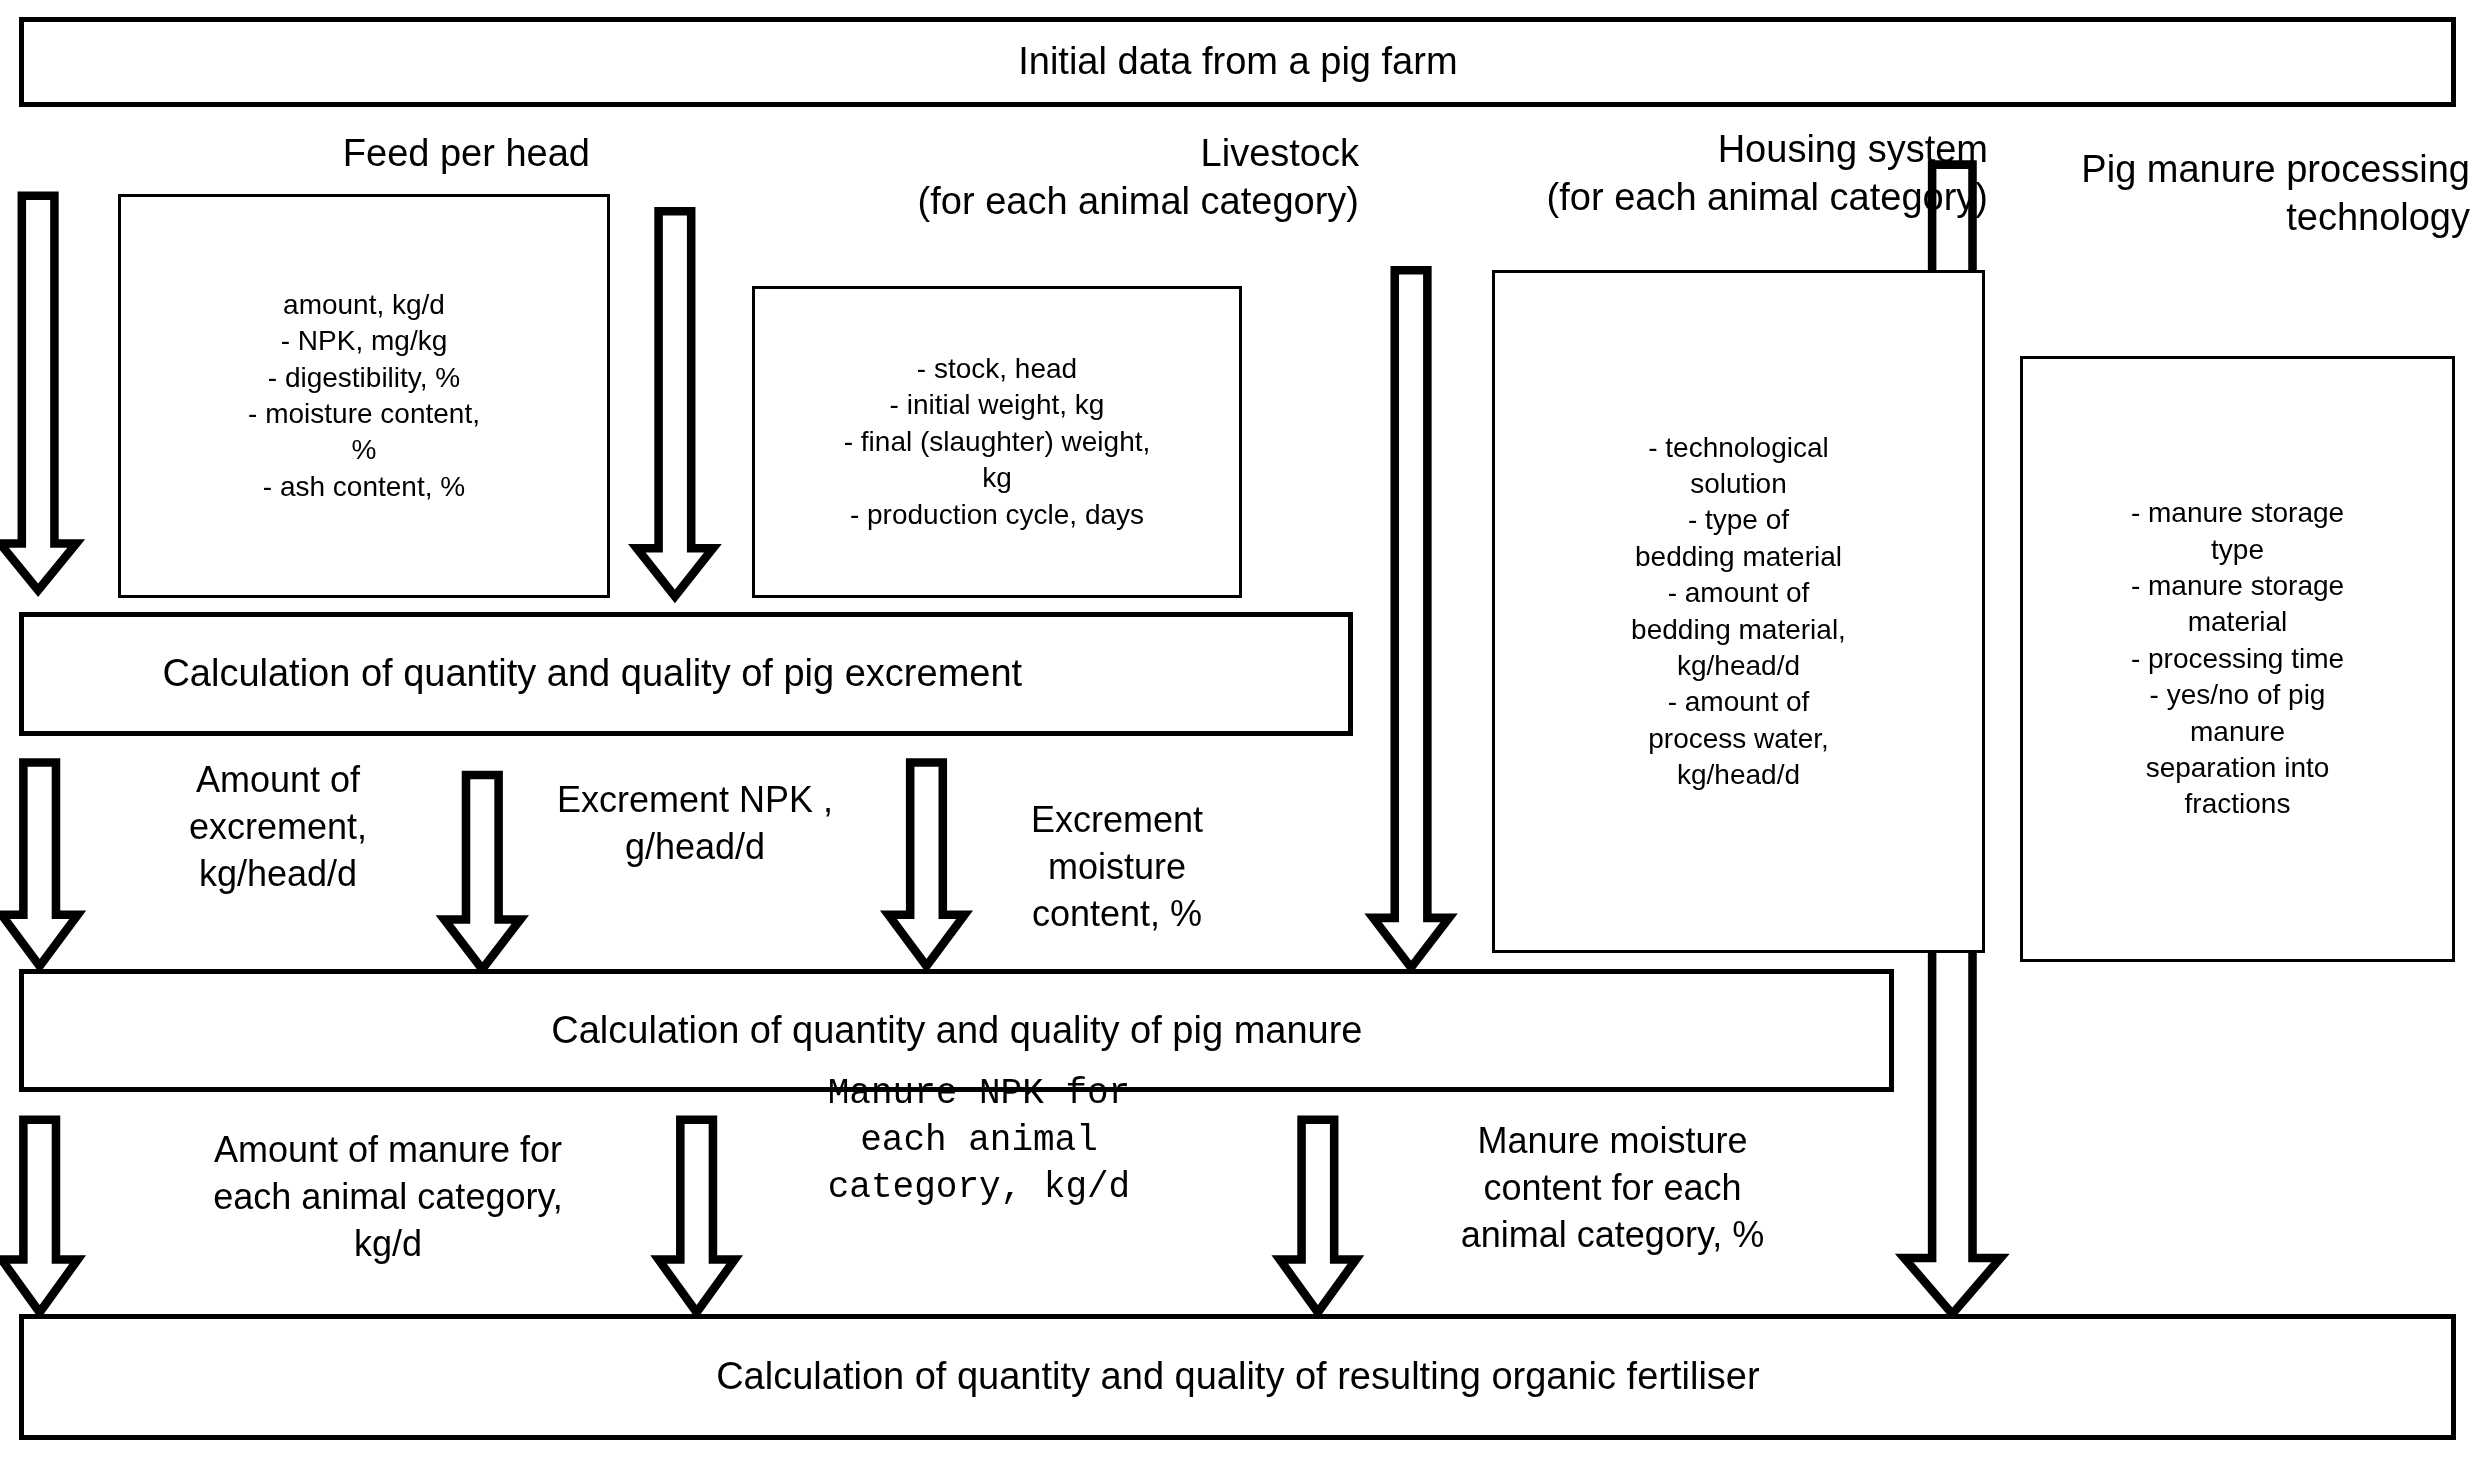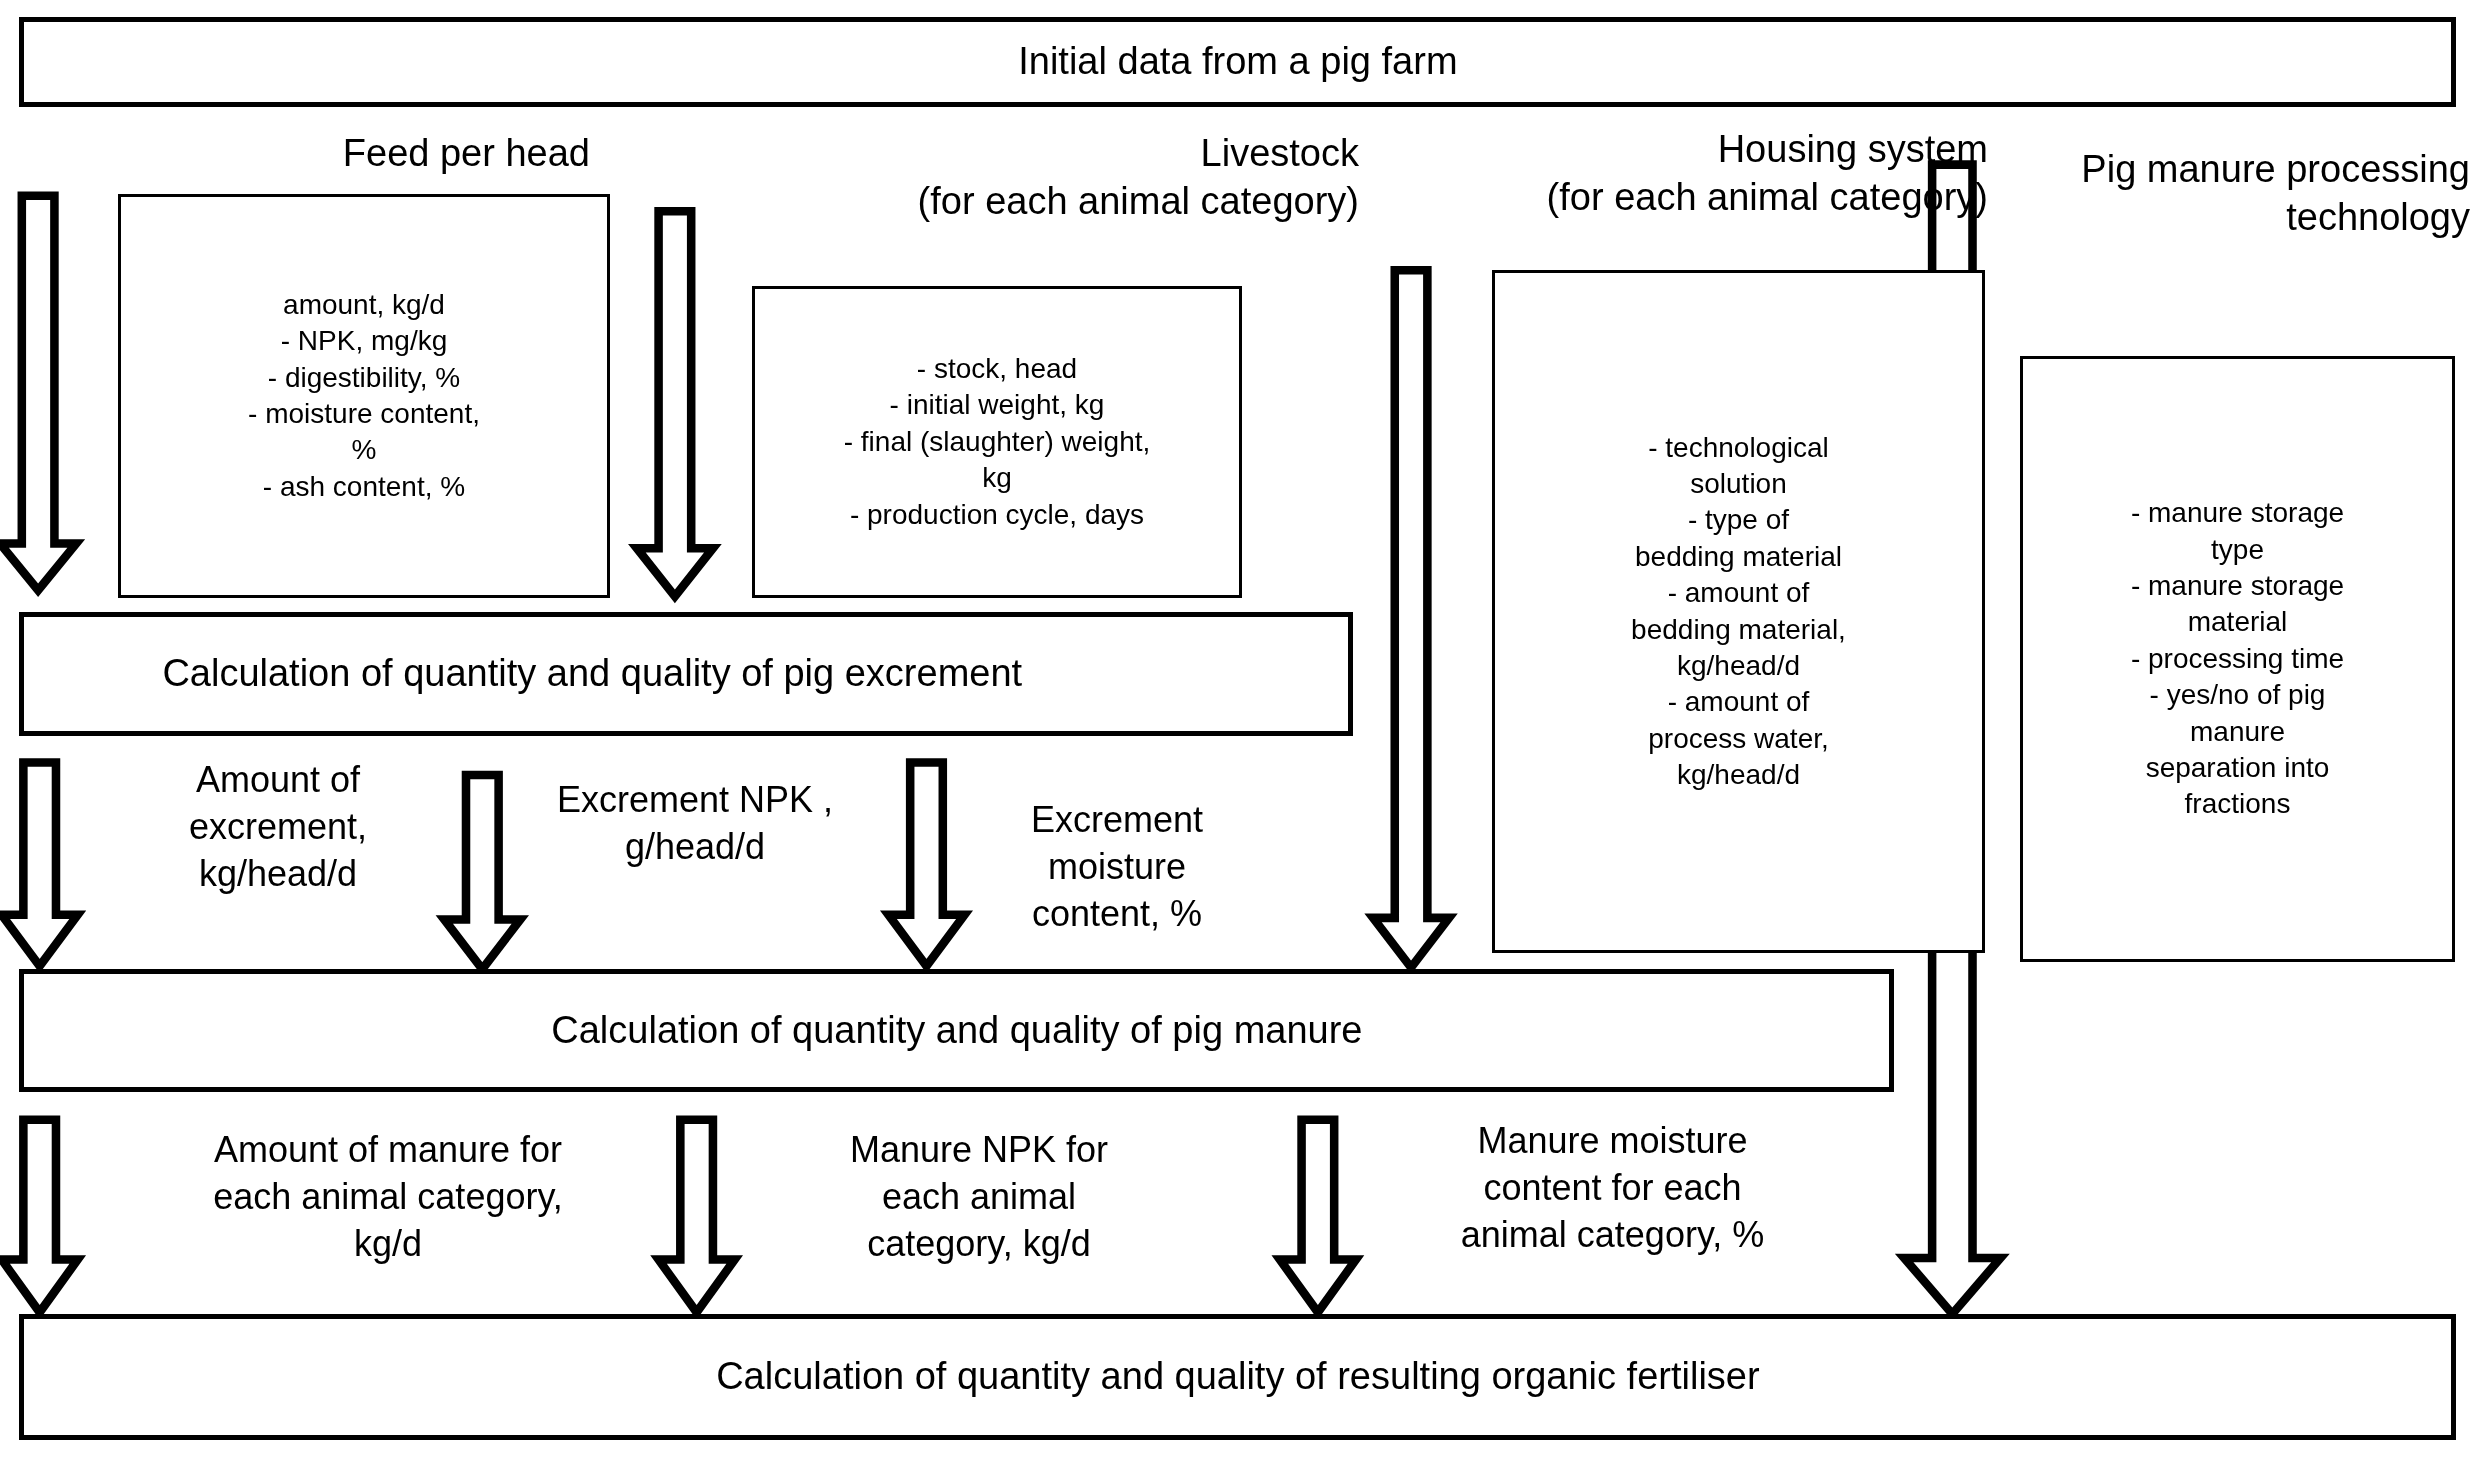--- a/index.html
+++ b/index.html
@@ -175,21 +175,21 @@
   <div class="proc-box" style="left:19.4px; top:969px; width:1875px; height:123px;">
     <div class="txt">Calculation of quantity and quality of pig manure</div>
   </div>
 
   <div class="edge-label" style="left:132px; top:1127px; width:512px;">
     <div>Amount of manure for</div>
     <div>each animal category,</div>
     <div>kg/d</div>
   </div>
 
-  <div class="edge-label" style="left:781px; top:1127px; width:396px;">
+  <div class="edge-label" style="left:781px; top:1071px; width:396px;font-family:Liberation Mono, monospace;">
     <div>Manure NPK for</div>
     <div>each animal</div>
     <div>category, kg/d</div>
   </div>
 
   <div class="edge-label" style="left:1395px; top:1118px; width:435px;">
     <div>Manure moisture</div>
     <div>content for each</div>
     <div>animal category, %</div>
   </div>

